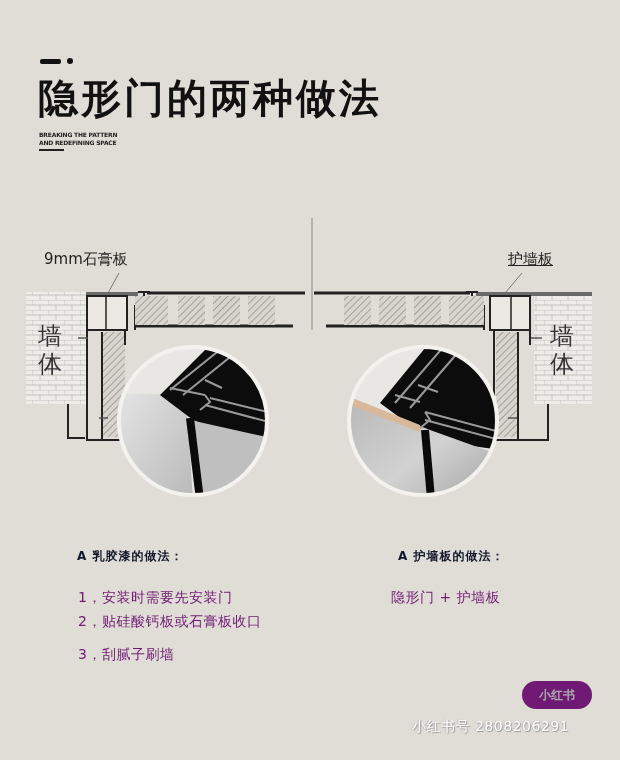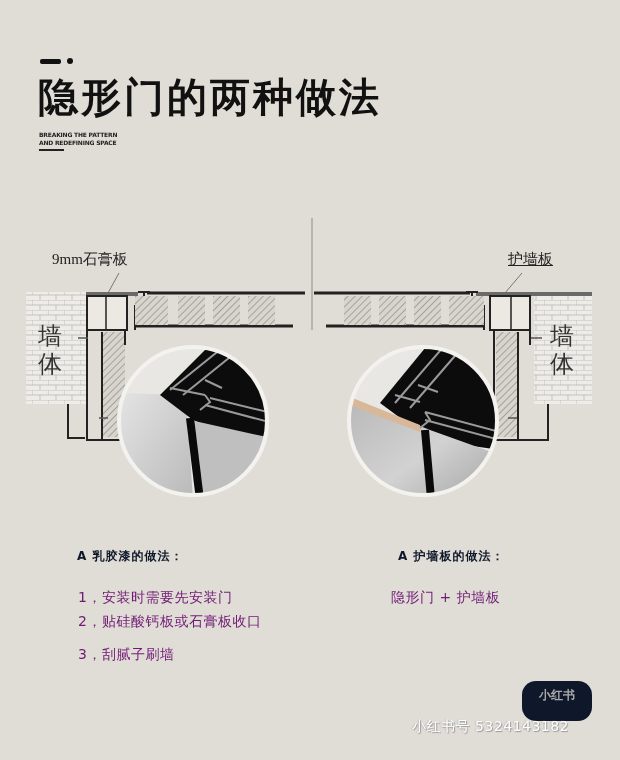--- a/index.html
+++ b/index.html
@@ -1,31 +1,31 @@
 <!DOCTYPE html>
 <html><head>
   <meta charset="utf-8">
   <style>
     html,body{margin:0;padding:0;}
     body{width:620px;height:760px;background:#e0ddd6;position:relative;overflow:hidden;font-family:"DejaVu Sans","Liberation Sans",sans-serif;color:#1a1a1a;}
     .abs{position:absolute;}
     .dash{left:40px;top:59px;width:21px;height:5px;background:#111;border-radius:2px;}
     .dot{left:67px;top:58px;width:6px;height:6px;background:#111;border-radius:50%;}
-    .title{left:38px;top:74px;font-size:40px;font-weight:bold;letter-spacing:3px;color:#111;line-height:48px;font-family:Liberation Serif, serif;}
+    .title{left:38px;top:74px;font-size:40px;font-weight:bold;letter-spacing:3px;color:#111;line-height:48px;font-family:Liberation Sans, sans-serif;}
     .subtitle{left:39px;top:131px;font-size:6px;line-height:8px;font-weight:bold;color:#222;width:80px;letter-spacing:-0.2px;}
     .sub-line{left:39px;top:149px;width:25px;height:2px;background:#222;}
     .divider{left:311px;top:218px;width:2px;height:112px;background:#b8b4ac;}
     .label{font-size:15px;color:#222;}
-    .lbl-left{left:52px;top:250px;font-family:Liberation Serif, serif;}
+    .lbl-left{left:44px;top:250px;}
     .lbl-right{left:508px;top:250px;text-decoration:underline;}
     .sec-title{font-size:12px;font-weight:bold;color:#0f172a;letter-spacing:1px;}
     .sec-left{left:77px;top:548px;}
     .sec-right{left:390px;top:548px;margin-left:8px;}
     .item{font-size:14px;color:#701a75;letter-spacing:0.5px;}
-    .badge{left:522px;top:681px;width:70px;height:40px;border-radius:14px;background:#0f172a;color:#aaa;font-size:12px;font-weight:bold;text-align:center;line-height:28px;}
+    .badge{left:522px;top:681px;width:70px;height:28px;border-radius:14px;background:#701a75;color:#aaa;font-size:12px;font-weight:bold;text-align:center;line-height:28px;}
     .watermark{left:412px;top:718px;font-size:14px;color:#fff;text-shadow:1px 1px 1px #999, -1px 0 1px #bbb;letter-spacing:0.5px;}
     svg{position:absolute;overflow:visible;}
   </style>
 </head>
 <body>
 
 <div class="abs dash"></div>
 <div class="abs dot"></div>
 <div class="abs title">隐形门的两种做法</div>
 <div class="abs subtitle">
@@ -150,13 +150,13 @@
 
 <div class="abs sec-title sec-left">A 乳胶漆的做法：</div>
 <div class="abs item" style="left:78px;top:589px;">1，安装时需要先安装门</div>
 <div class="abs item" style="left:78px;top:613px;">2，贴硅酸钙板或石膏板收口</div>
 <div class="abs item" style="left:78px;top:638px;margin-top:8px;">3，刮腻子刷墙</div>
 
 <div class="abs sec-title sec-right">A 护墙板的做法：</div>
 <div class="abs item" style="left:391px;top:589px;text-align:right;">隐形门 + 护墙板</div>
 
 <div class="abs badge">小红书</div>
-<div class="abs watermark">小红书号 5324143182</div>
+<div class="abs watermark">小红书号 2808206291</div>
 
 </body></html>

